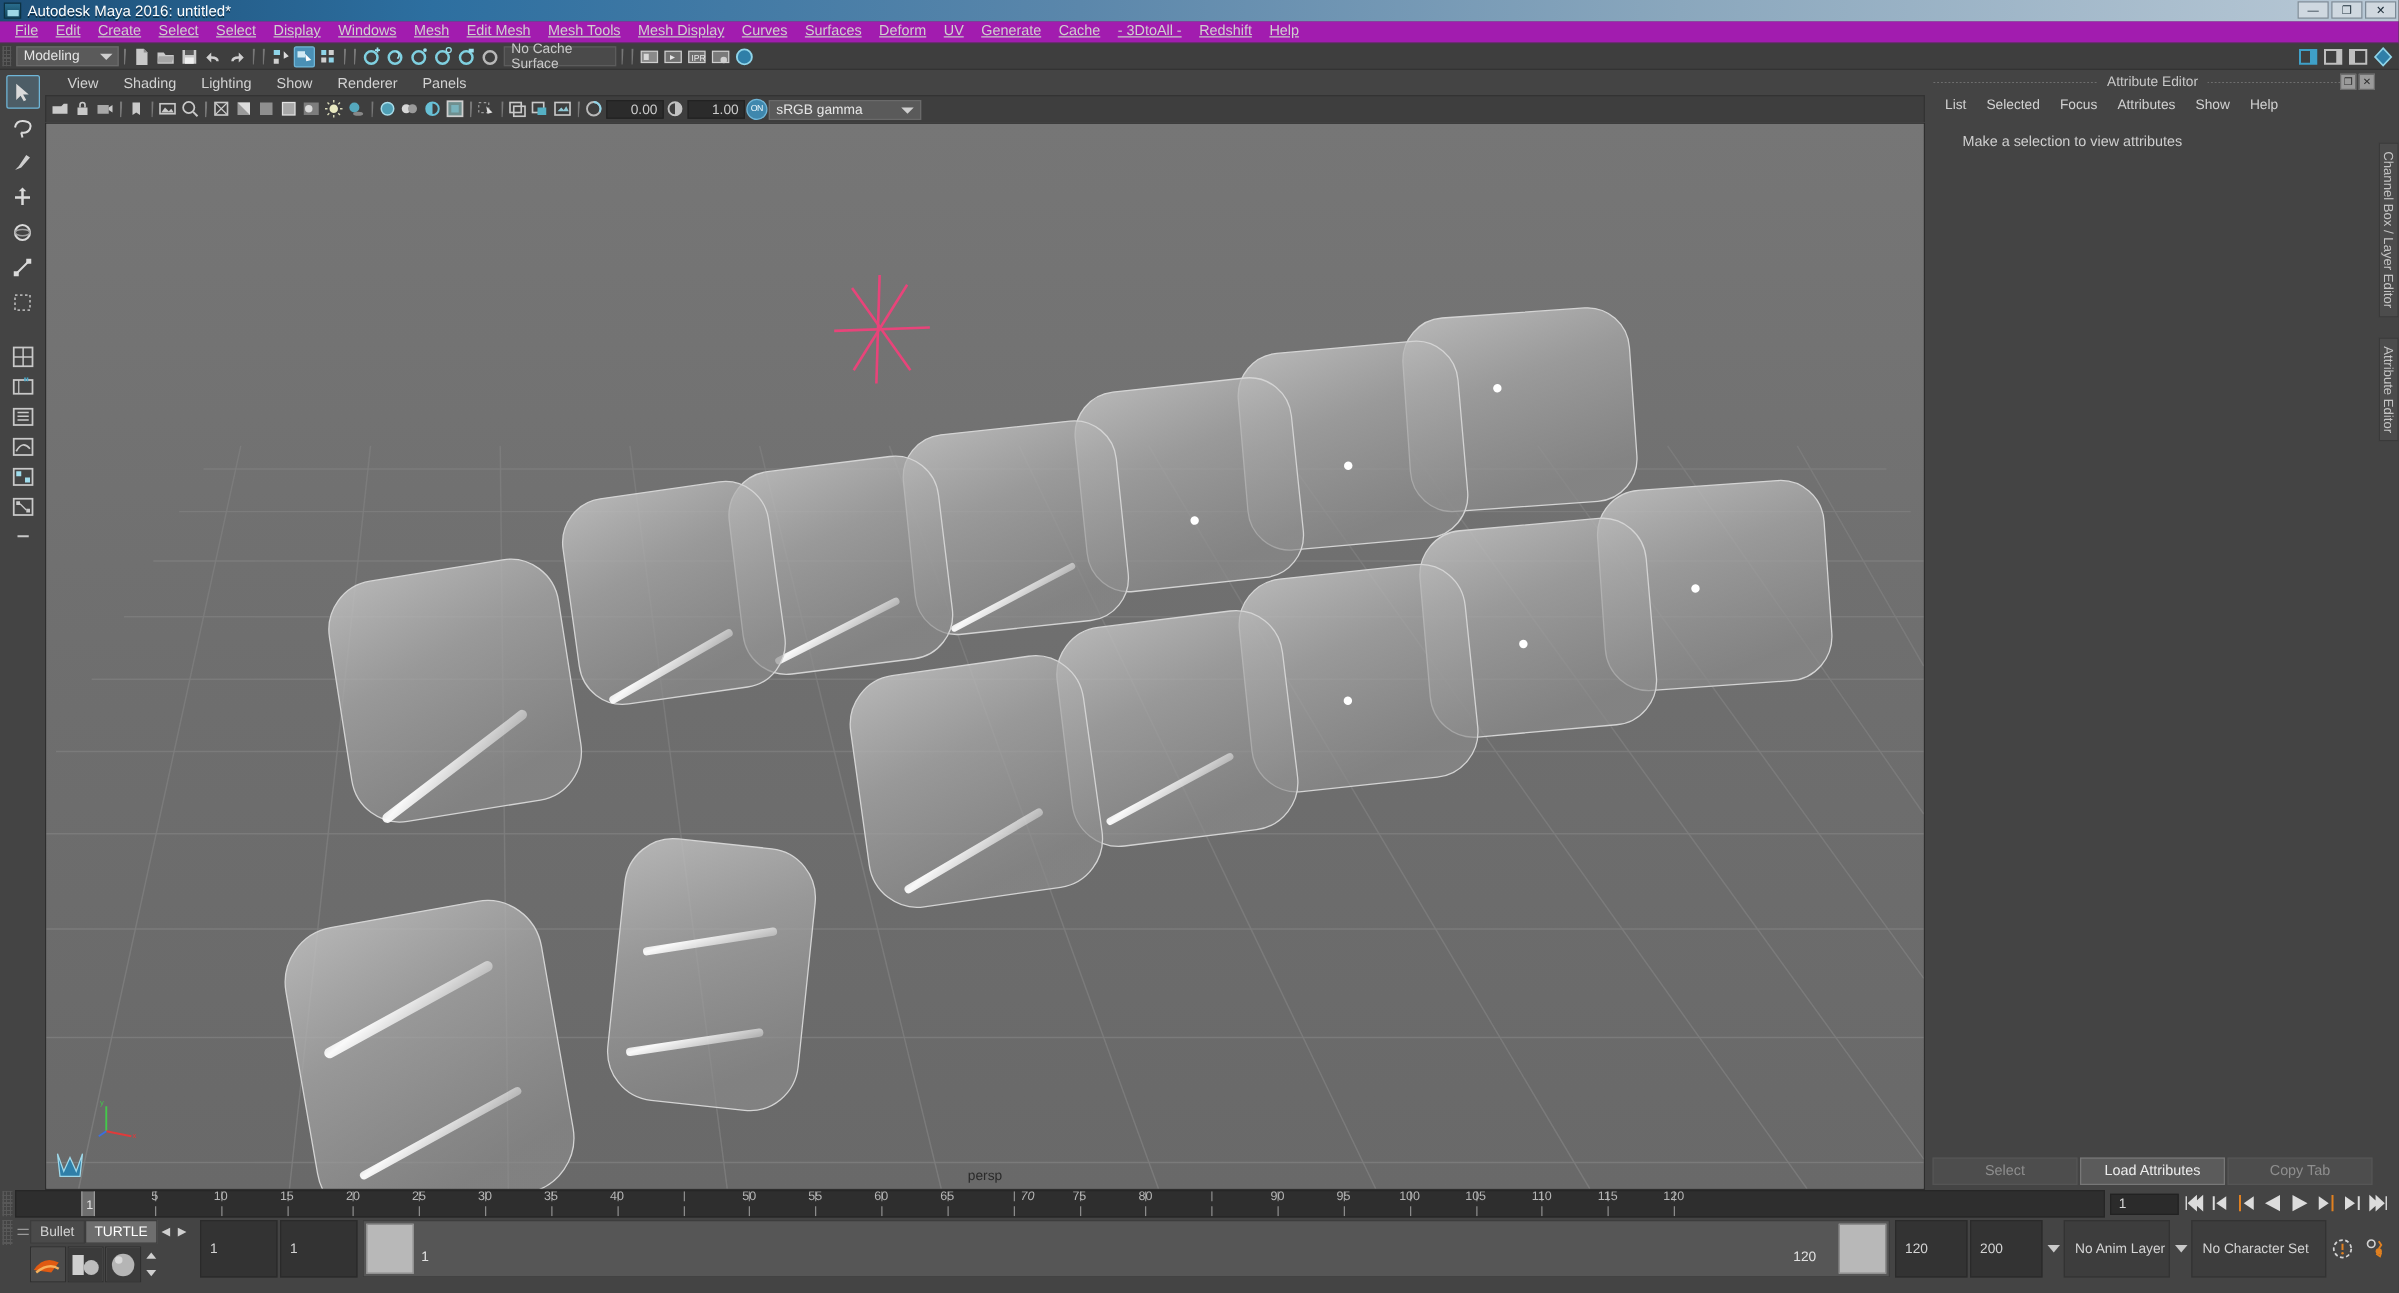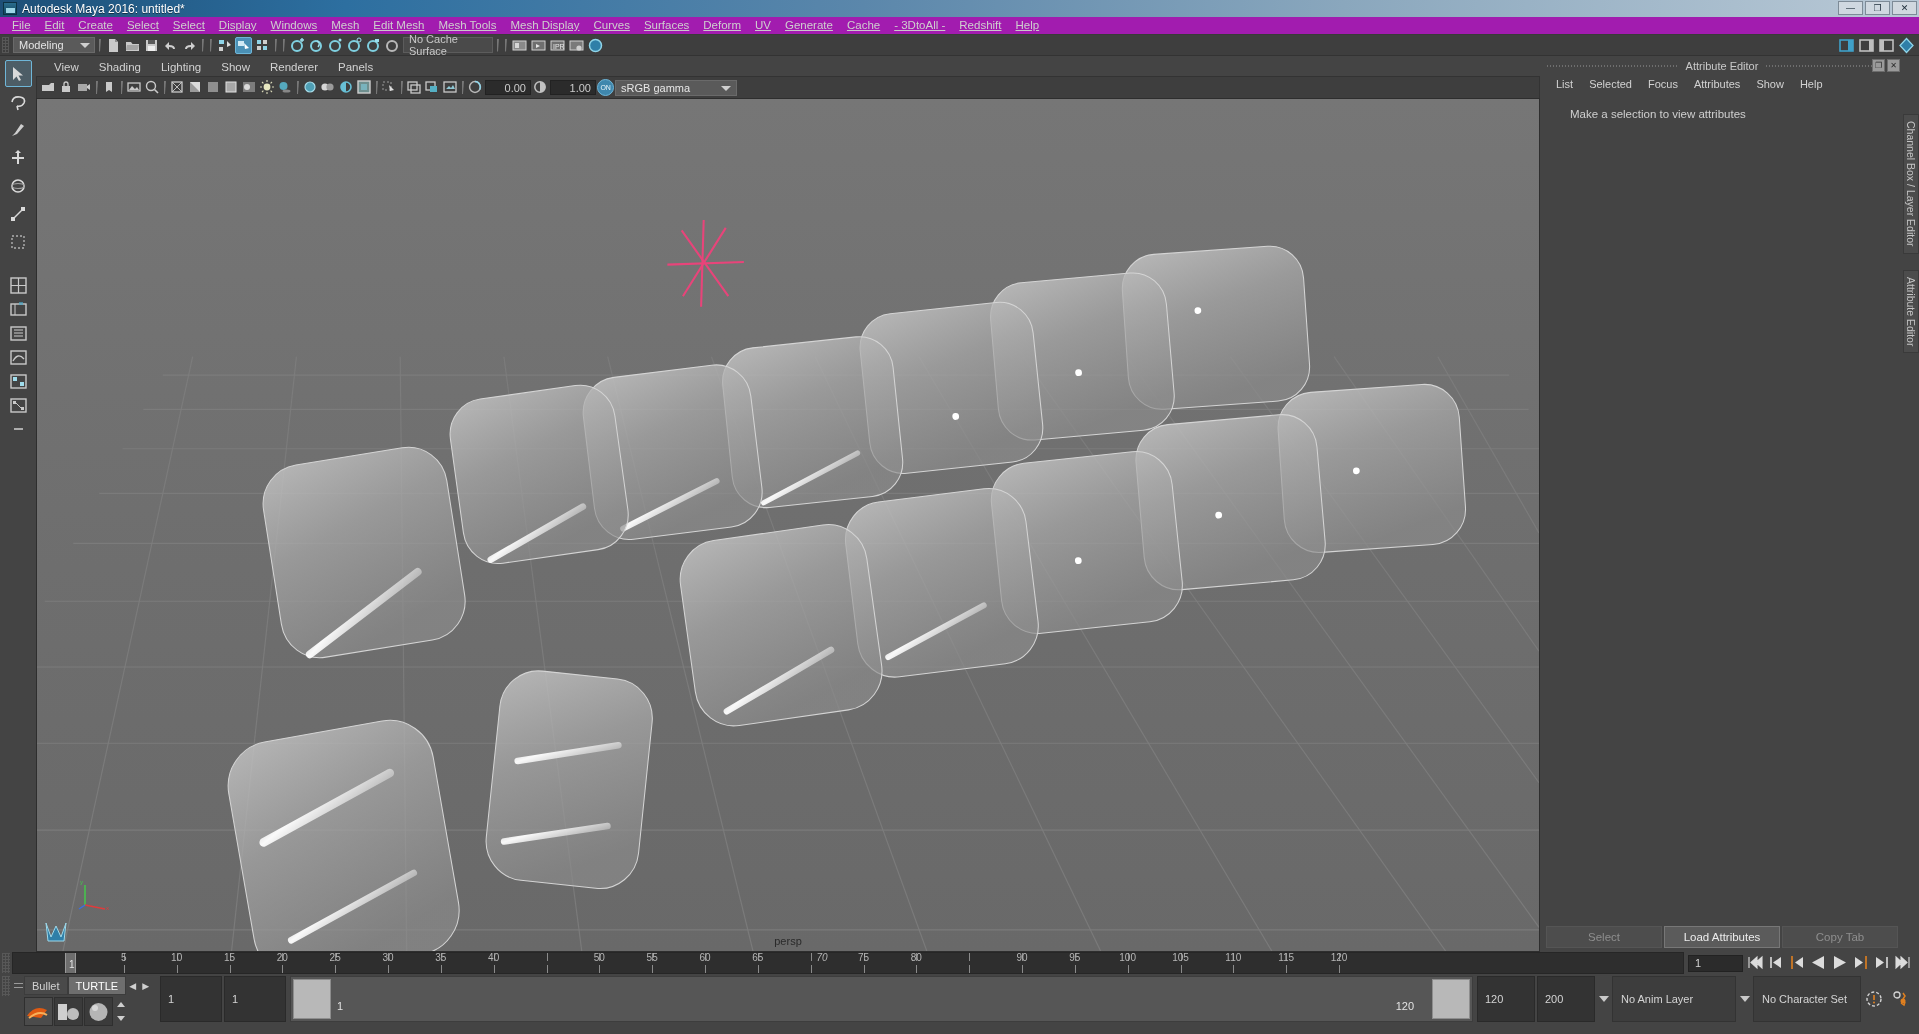--- a/index.html
+++ b/index.html
@@ -954,21 +954,21 @@
 
     <div class="rangefield" style="width:58px;margin-left:4px;">
       <span>120</span>
     </div>
     <div class="rangefield" style="width:58px;margin-left:2px;">
       <span>200</span>
     </div>
     <div class="dnarrow">
         <i></i>
       </div>
-    <div class="dropfield" style="width:124px;">
+    <div class="dropfield" style="width:85px;">
       <span>No Anim Layer</span>
     </div>
     <div class="dnarrow">
         <i></i>
       </div>
     <div class="dropfield" style="width:108px;">
       <span>No Character Set</span>
     </div>
     <div class="dnarrow" style="width:26px;">
       <svg width="20" height="20">

